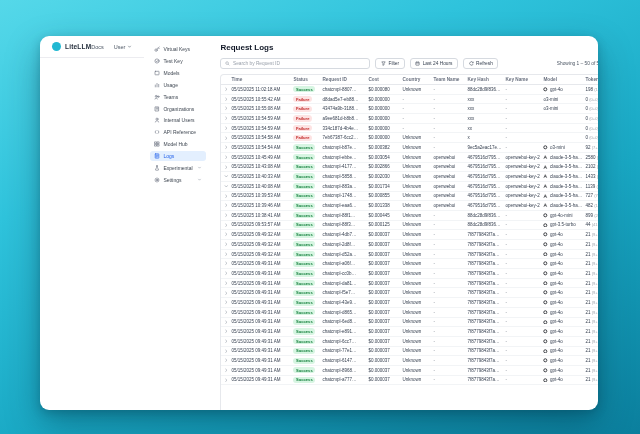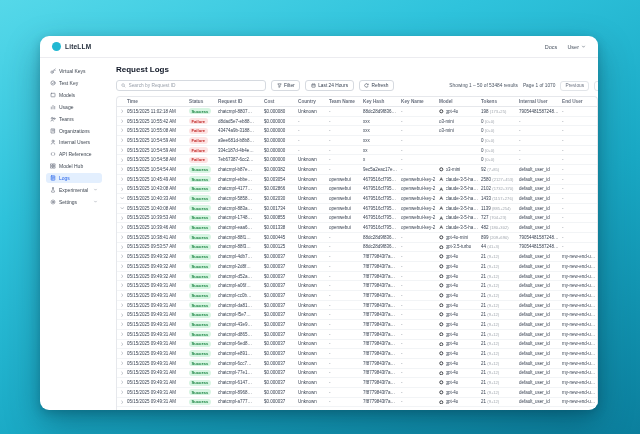--- a/index.html
+++ b/index.html
@@ -6,21 +6,21 @@
   html,body { width:640px; height:434px; overflow:hidden; }
   body {
     font-family:"Liberation Sans", sans-serif;
     background: linear-gradient(155deg, #55d8e9 0%, #2fc3dc 30%, #19a8c4 62%, #0b7f9d 100%);
     position:relative;
   }
   .window {
     position:absolute; left:40px; top:36px; width:558px; height:374px;
     background:#ffffff; border-radius:9px; overflow:hidden;
     box-shadow:0 14px 34px rgba(3,48,66,.38), 0 3px 10px rgba(3,48,66,.25);
-    display:flex; flex-direction:column;
+    display:flex; 
   }
   
   .topbar { height:22px; flex:0 0 22px; display:flex; align-items:center;
     padding:0 12px; border-bottom:1px solid #ececf0; }
   .brand { display:flex; align-items:center; gap:4px; }
   .brand-logo { width:9px; height:9px; border-radius:50%; background:#22b8d2;
     display:inline-flex; align-items:center; justify-content:center; color:#fff; font-size:5px; }
   .brand-name { font-size:6.5px; font-weight:bold; color:#1f2937; letter-spacing:.2px; }
   .topnav { margin-left:auto; display:flex; align-items:center; gap:10px; }
   .topnav-link { font-size:5.5px; color:#4b5563; cursor:default; display:flex; align-items:center; gap:2px; }

